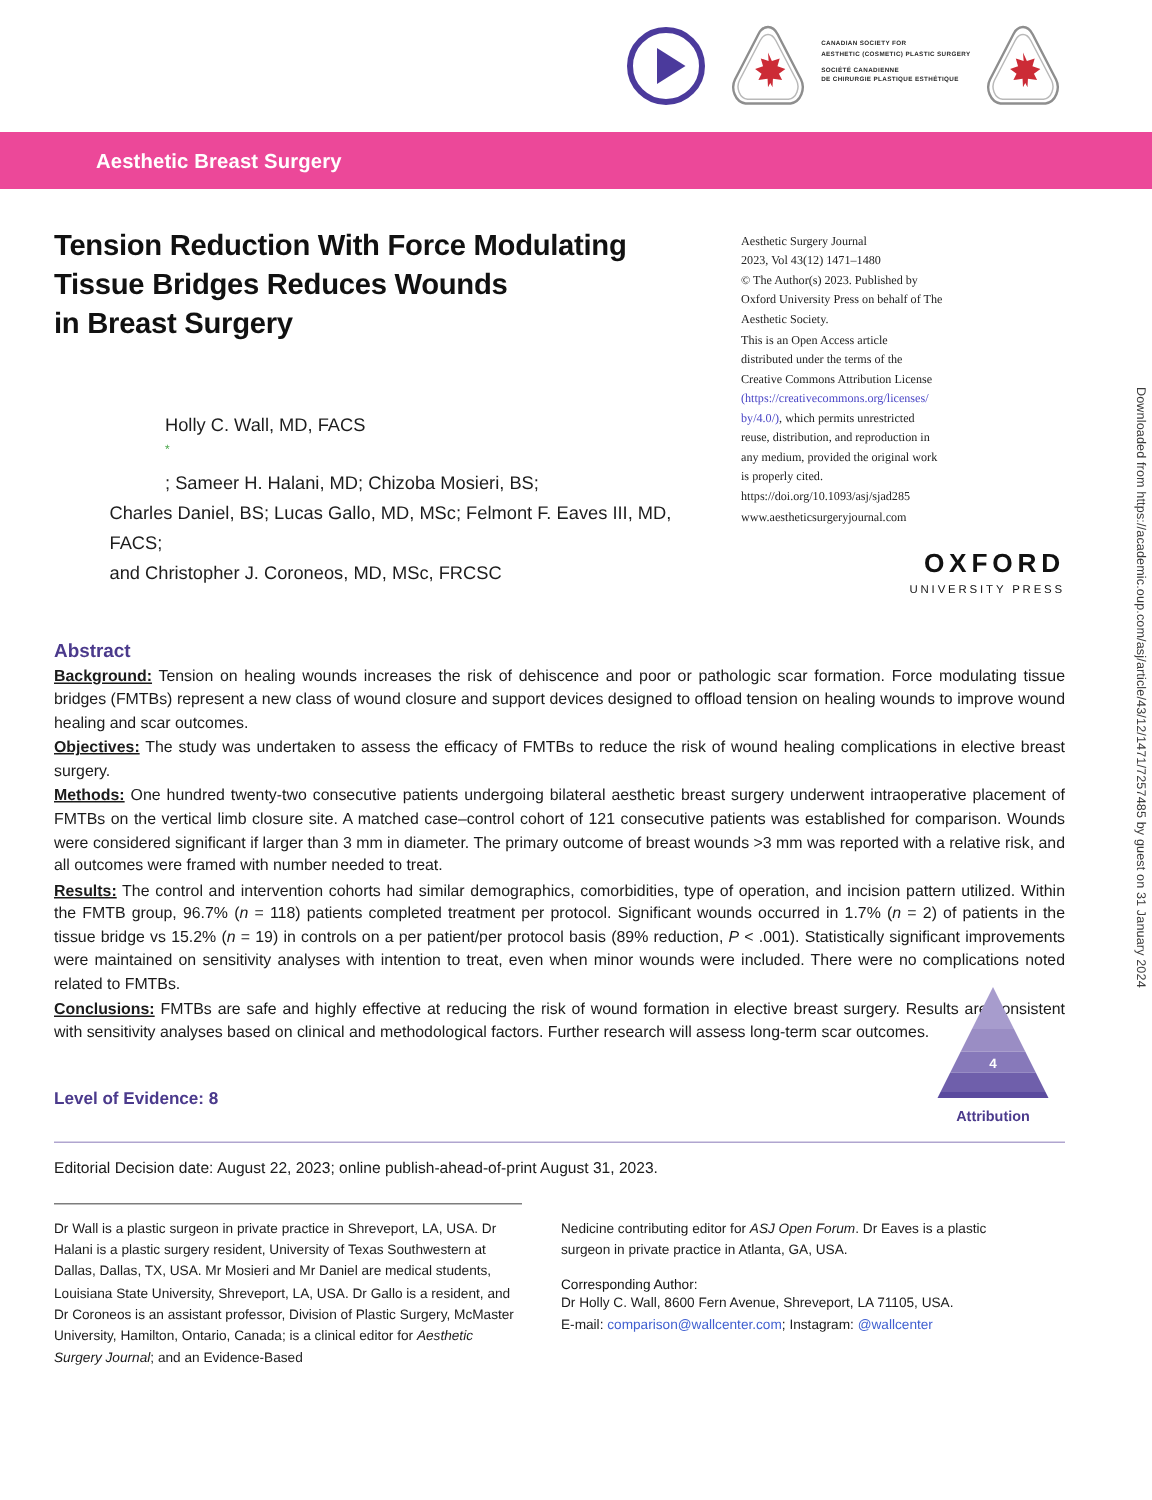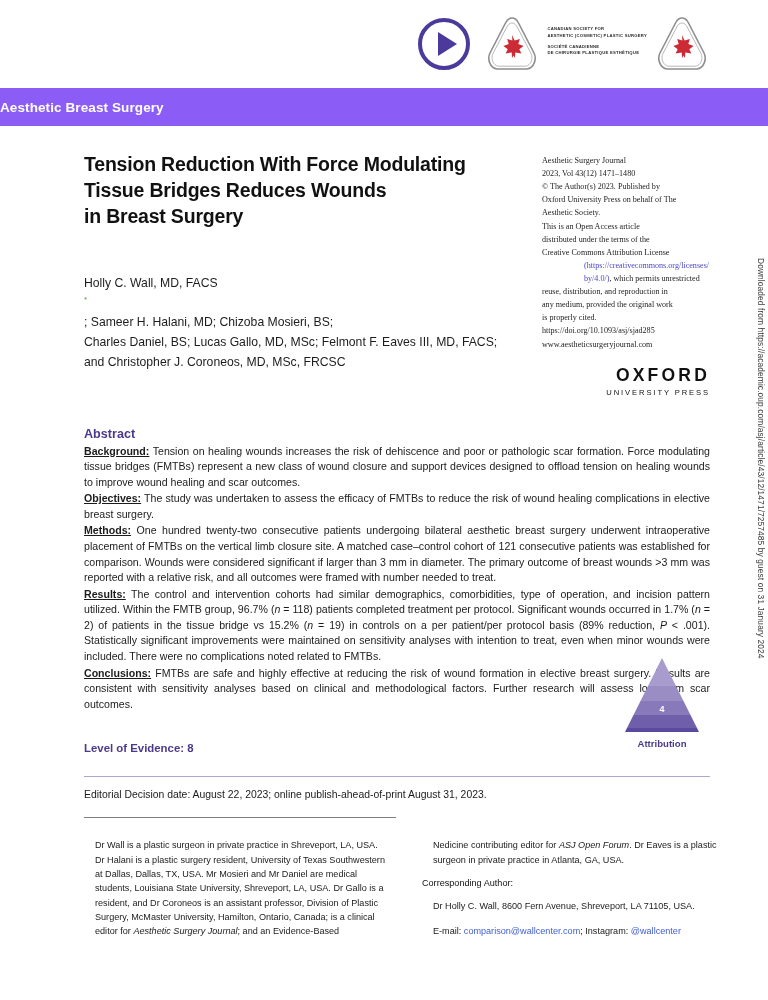--- a/index.html
+++ b/index.html
@@ -49,65 +49,66 @@
     line-height: 1.5;
     color: #2a2a2a;
     font-weight: bold;
     letter-spacing: .25px;
     white-space: nowrap;
   }
   .csps-text .blk { margin-bottom: 5px; }
 
   
   .banner {
-    background: #8b5cf6;
+    background: #ec4899;
     height: 38px;
     display: flex;
     align-items: center;
+    padding-left: 64px;
   }
   .banner-title {
     color: #ffffff;
     font-size: 13.5px;
     font-weight: bold;
     letter-spacing: .1px;
   }
 
   
-  .sheet { padding: 0 58px 0 84px; position: relative; }
+  .sheet { padding: 0 58px 0 36px; position: relative; }
 
   .head-row { display: flex; padding-top: 26px; }
   .head-left { width: 452px; flex: 0 0 auto; padding-right: 12px; }
   .head-right { flex: 1 1 auto; padding-left: 6px; padding-top: 2px; }
 
   .art-title {
     font-size: 19.5px;
     line-height: 1.33;
     font-weight: bold;
     letter-spacing: -.2px;
     margin: 0 0 44px 0;
     color: #111;
   }
   .art-title span { display: block; }
 
   .authors {
     font-size: 12.2px;
     line-height: 1.62;
     color: #1d1d1d;
   }
-  .authors span { display: block; }
+  .authors span { display: block; margin-left: 37px; }
   .aff-mark { color: #4aa64a; font-size: 8px; vertical-align: super; display: inline !important; }
 
   .journal-meta {
     font-family: "Liberation Serif", serif;
     font-size: 8.1px;
     line-height: 1.62;
     color: #222;
   }
   .journal-meta div { white-space: nowrap; }
-  .journal-meta .lnk { color: #4a46c6; margin-left: 42px; }
+  .journal-meta .lnk { color: #4a46c6; }
 
   .oup {
     margin-top: 14px;
     text-align: right;
     padding-left: 4px;
   }
   .oup-main {
     font-size: 17.5px;
     letter-spacing: 3.2px;
     font-weight: bold;
@@ -189,21 +190,21 @@
   .foot-cols {
     display: flex;
     gap: 26px;
     margin-top: 9px;
   }
   .foot-col { width: 312px; flex: 0 0 auto; }
   .foot-p {
     font-size: 9.1px;
     line-height: 1.58;
     color: #1b1b1b;
-    margin: 11px;
+    margin: 0;
   }
   .foot-p i { font-style: italic; }
   .foot-strong { font-weight: normal; font-size: 9.1px; color: #111; margin-top: 11px; }
   .mail-lnk { color: #3f5fd0; }
   .insta-lnk { color: #3f5fd0; }
 
   
   .vstrip {
     position: absolute;
     right: 2px;

